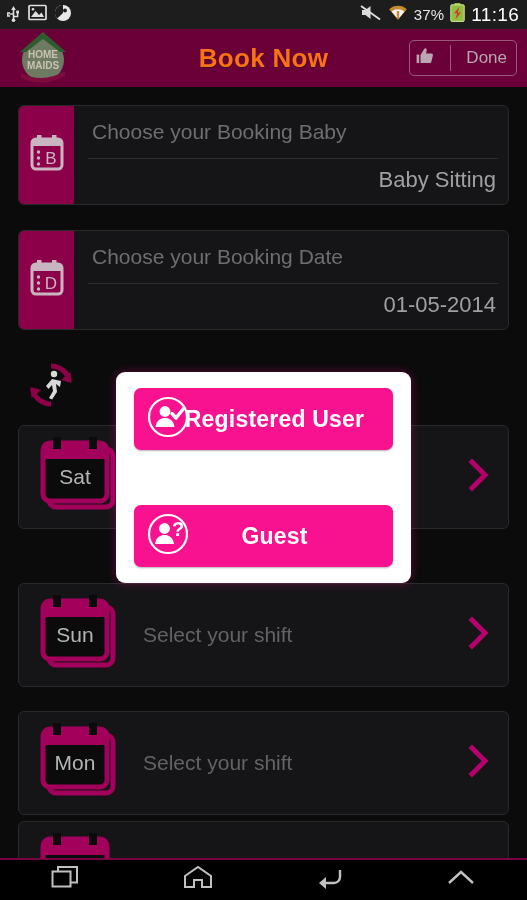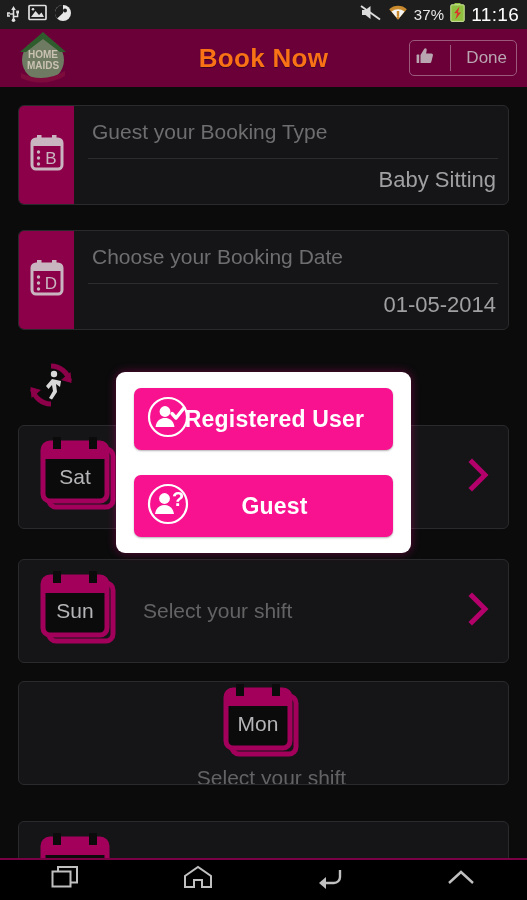--- a/index.html
+++ b/index.html
@@ -71,21 +71,21 @@
 
   .shift{
     height:104px; display:flex; align-items:center; padding:0 16px;
   }
   .shift-cal{ position:relative; width:92px; height:84px; flex:none; }
   .shift-placeholder{ color:#636365; font-size:21px; margin-left:16px; }
   .shift-chevron{ margin-left:auto; }
 
   
   .dlg{
-    position:absolute; left:116px; top:372px; width:295px; height:181px;
+    position:absolute; left:116px; top:372px; width:295px; height:211px;
     background:#fff; border-radius:9px;
     padding:16px 18px; display:flex; flex-direction:column; justify-content:space-between;
     box-shadow:0 0 10px rgba(255,0,144,.35);
     z-index:40;
   }
   .dlg-btn{
     height:62px; background:#f8128f; border-radius:7px;
     display:flex; align-items:center; position:relative; border:none;
     box-shadow:0 1px 2px rgba(0,0,0,.3);
   }
@@ -197,21 +197,21 @@
             <rect x="9" y="2" width="4.5" height="7" fill="#c9b5c0"></rect>
             <rect x="24" y="2" width="4.5" height="7" fill="#c9b5c0"></rect>
             <circle cx="10.5" cy="19" r="1.7" fill="#c9b5c0"></circle>
             <circle cx="10.5" cy="25" r="1.7" fill="#c9b5c0"></circle>
             <circle cx="10.5" cy="31" r="1.7" fill="#c9b5c0"></circle>
             <text x="23" y="31" font-family="Liberation Sans, sans-serif" font-size="17" fill="#c9b5c0" text-anchor="middle">B</text>
           </svg>
         </span>
       </div>
       <div class="combo-body">
-        <div class="combo-label">Guest your Booking Type</div>
+        <div class="combo-label">Choose your Booking Baby</div>
         <div class="combo-rule"></div>
         <div class="combo-value">Baby Sitting</div>
       </div>
     </div>
 
     <div class="card combo" style="top:143px;">
       <div class="combo-ic">
         <span>
           <svg width="38" height="40" viewBox="0 0 38 40">
             <rect x="4" y="6" width="30" height="30" rx="4" fill="none" stroke="#c9b5c0" stroke-width="3"></rect>
@@ -258,40 +258,40 @@
         </svg>
       </div>
       <span class="shift-placeholder">Select your shift</span>
       <span class="shift-chevron">
         <svg width="26" height="34" viewBox="0 0 26 34">
           <path d="M6 4 L19 17 L6 30" fill="none" stroke="#b3006a" stroke-width="5" stroke-linecap="square"></path>
         </svg>
       </span>
     </div>
 
-    <div class="card shift" style="top:472px;border-radius:6px;">
+    <div class="card shift" style="top:496px;border-radius:6px;">
       <div class="shift-cal">
         <svg width="92" height="84" viewBox="0 0 92 84">
           <rect x="14" y="14" width="64" height="58" rx="7" fill="none" stroke="#a3005c" stroke-width="5"></rect>
           <rect x="8" y="8" width="64" height="58" rx="7" fill="#0b0b0c" stroke="#a3005c" stroke-width="5"></rect>
           <path d="M8 15 a7 7 0 0 1 7-7 h50 a7 7 0 0 1 7 7 v9 h-64 z" fill="#a3005c"></path>
           <rect x="18" y="2" width="8" height="12" fill="#0b0b0c"></rect>
           <rect x="54" y="2" width="8" height="12" fill="#0b0b0c"></rect>
           <text x="40" y="49" font-family="Liberation Sans, sans-serif" font-size="21" fill="#b5b5b7" text-anchor="middle">Sun</text>
         </svg>
       </div>
       <span class="shift-placeholder">Select your shift</span>
       <span class="shift-chevron">
         <svg width="26" height="34" viewBox="0 0 26 34">
           <path d="M6 4 L19 17 L6 30" fill="none" stroke="#b3006a" stroke-width="5" stroke-linecap="square"></path>
         </svg>
       </span>
     </div>
 
-    <div class="card shift" style="top:594px;flex-direction:column;">
+    <div class="card shift" style="top:624px;">
       <div class="shift-cal">
         <svg width="92" height="84" viewBox="0 0 92 84">
           <rect x="14" y="14" width="64" height="58" rx="7" fill="none" stroke="#a3005c" stroke-width="5"></rect>
           <rect x="8" y="8" width="64" height="58" rx="7" fill="#0b0b0c" stroke="#a3005c" stroke-width="5"></rect>
           <path d="M8 15 a7 7 0 0 1 7-7 h50 a7 7 0 0 1 7 7 v9 h-64 z" fill="#a3005c"></path>
           <rect x="18" y="2" width="8" height="12" fill="#0b0b0c"></rect>
           <rect x="54" y="2" width="8" height="12" fill="#0b0b0c"></rect>
           <text x="40" y="49" font-family="Liberation Sans, sans-serif" font-size="21" fill="#b5b5b7" text-anchor="middle">Mon</text>
         </svg>
       </div>

